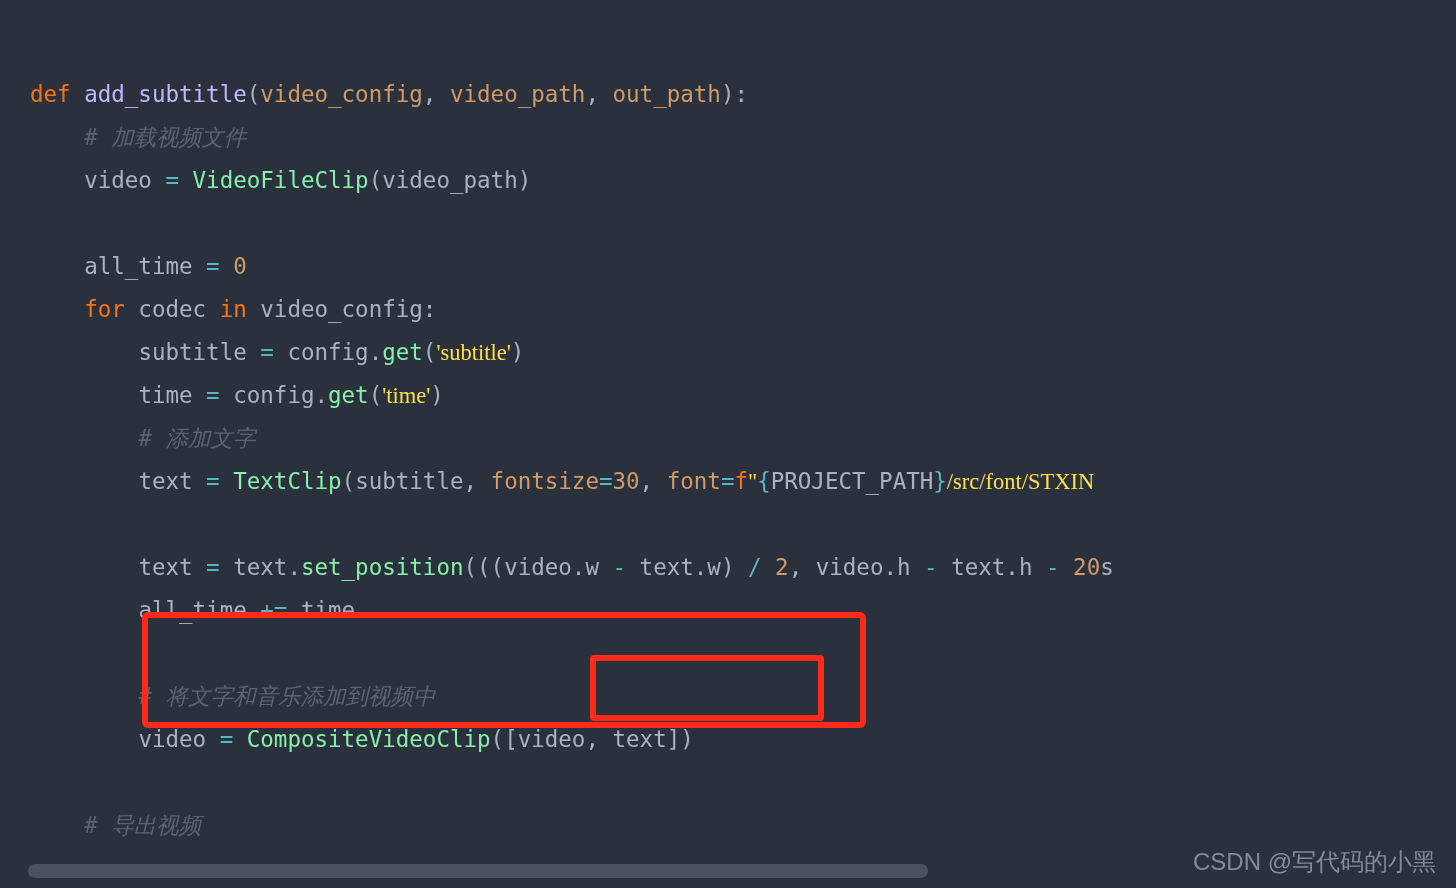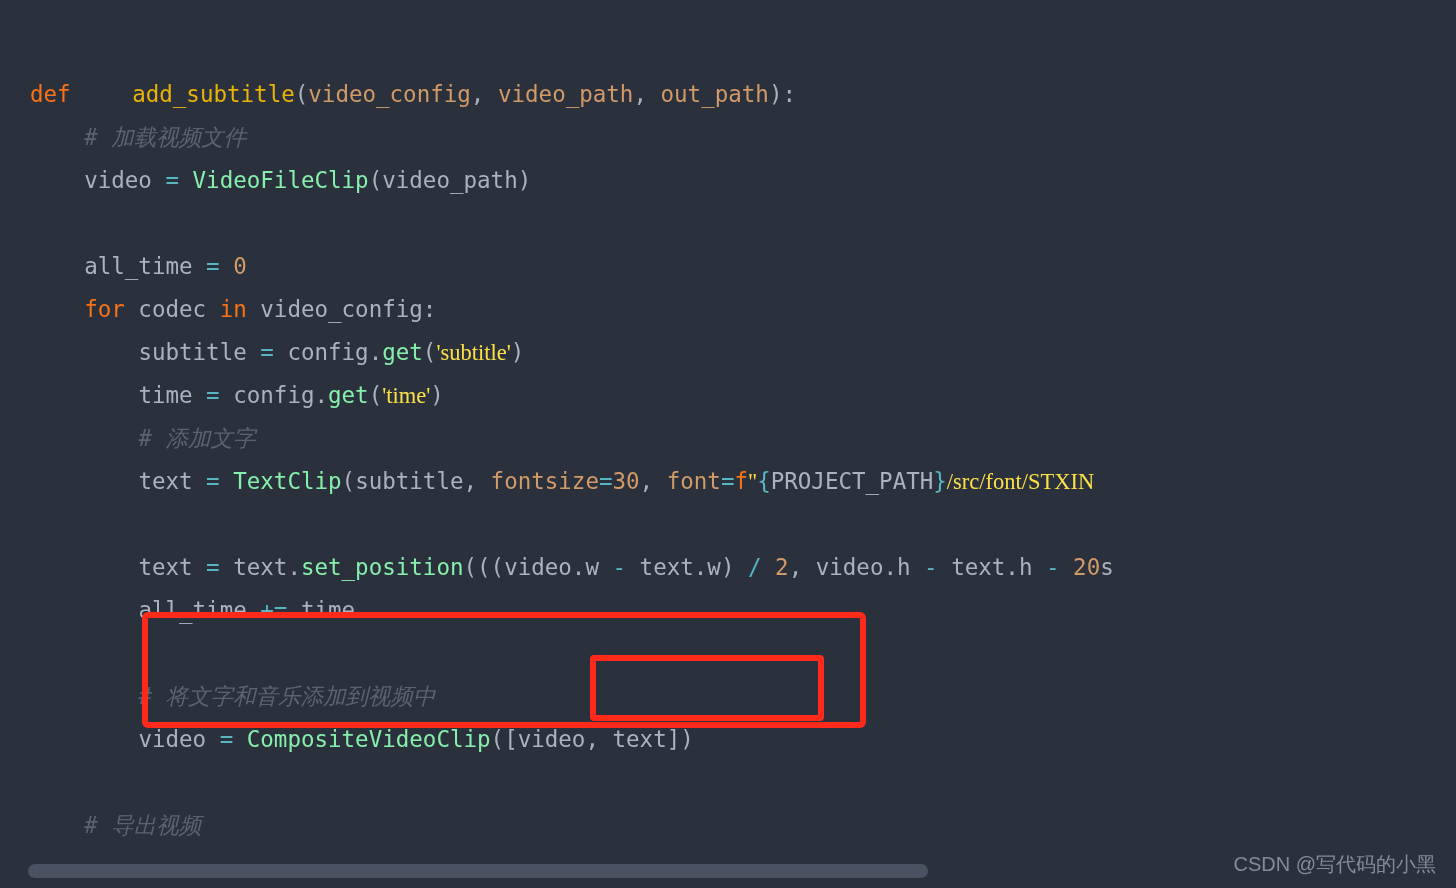--- a/index.html
+++ b/index.html
@@ -1,29 +1,29 @@
 <!DOCTYPE html>
 <html><head>
 <meta charset="utf-8">
 <style>
   html,body{margin:0;padding:0;width:1456px;height:888px;overflow:hidden;background:#2b313c;font-family:"SF Mono","Monaco","Menlo","Consolas",monospace;}
   .editor{position:relative;padding:30px 0 0 30px;font-size:22.5px;line-height:43px;color:#abb2bf;width:1456px;height:858px;box-sizing:border-box;white-space:pre;overflow:hidden;}
   .kw{color:#f97316;}
-  .fn{color:#eab308;margin-left:48px;}
+  .fn{color:#c4b5fd;}
   .fnc{color:#86efac;}
   .pn{color:#abb2bf;}
   .op{color:#56b6c2;}
   .nm{color:#d19a66;}
   .st{color:#fde047;font-family:Liberation Serif, serif;}
   .cm{color:#5c6370;font-style:italic;}
   .par{color:#d19a66;margin-top:12px;}
   .hl-outer{position:absolute;border:6px solid #ff2a1a;border-radius:6px;left:142px;top:612px;width:712px;height:104px;pointer-events:none;}
   .hl-inner{position:absolute;border:6px solid #ff2a1a;border-radius:4px;left:590px;top:655px;width:222px;height:54px;pointer-events:none;}
   .scrollbar-h{position:absolute;left:28px;bottom:10px;height:14px;width:900px;background:#4a5160;border-radius:7px;}
-  .watermark{position:absolute;right:20px;bottom:10px;color:#848b98;font-size:20px;font-family:-apple-system,"Segoe UI",sans-serif;}
+  .watermark{position:absolute;right:20px;bottom:10px;color:#848b98;font-size:24px;font-family:-apple-system,"Segoe UI",sans-serif;}
 </style>
 </head>
 <body>
 
 <div class="editor">
 <span><span class="kw">def</span> <span class="fn">add_subtitle</span><span class="pn">(</span><span class="par">video_config</span><span class="pn">, </span><span class="par">video_path</span><span class="pn">, </span><span class="par">out_path</span><span class="pn">):</span></span>
 <span>    <span class="cm"># 加载视频文件</span></span>
 <span>    <span>video </span><span class="op">= </span><span class="fnc">VideoFileClip</span><span class="pn">(</span><span>video_path</span><span class="pn">)</span></span>
 <span> </span>
 <span>    <span>all_time </span><span class="op">= </span><span class="nm">0</span></span>

